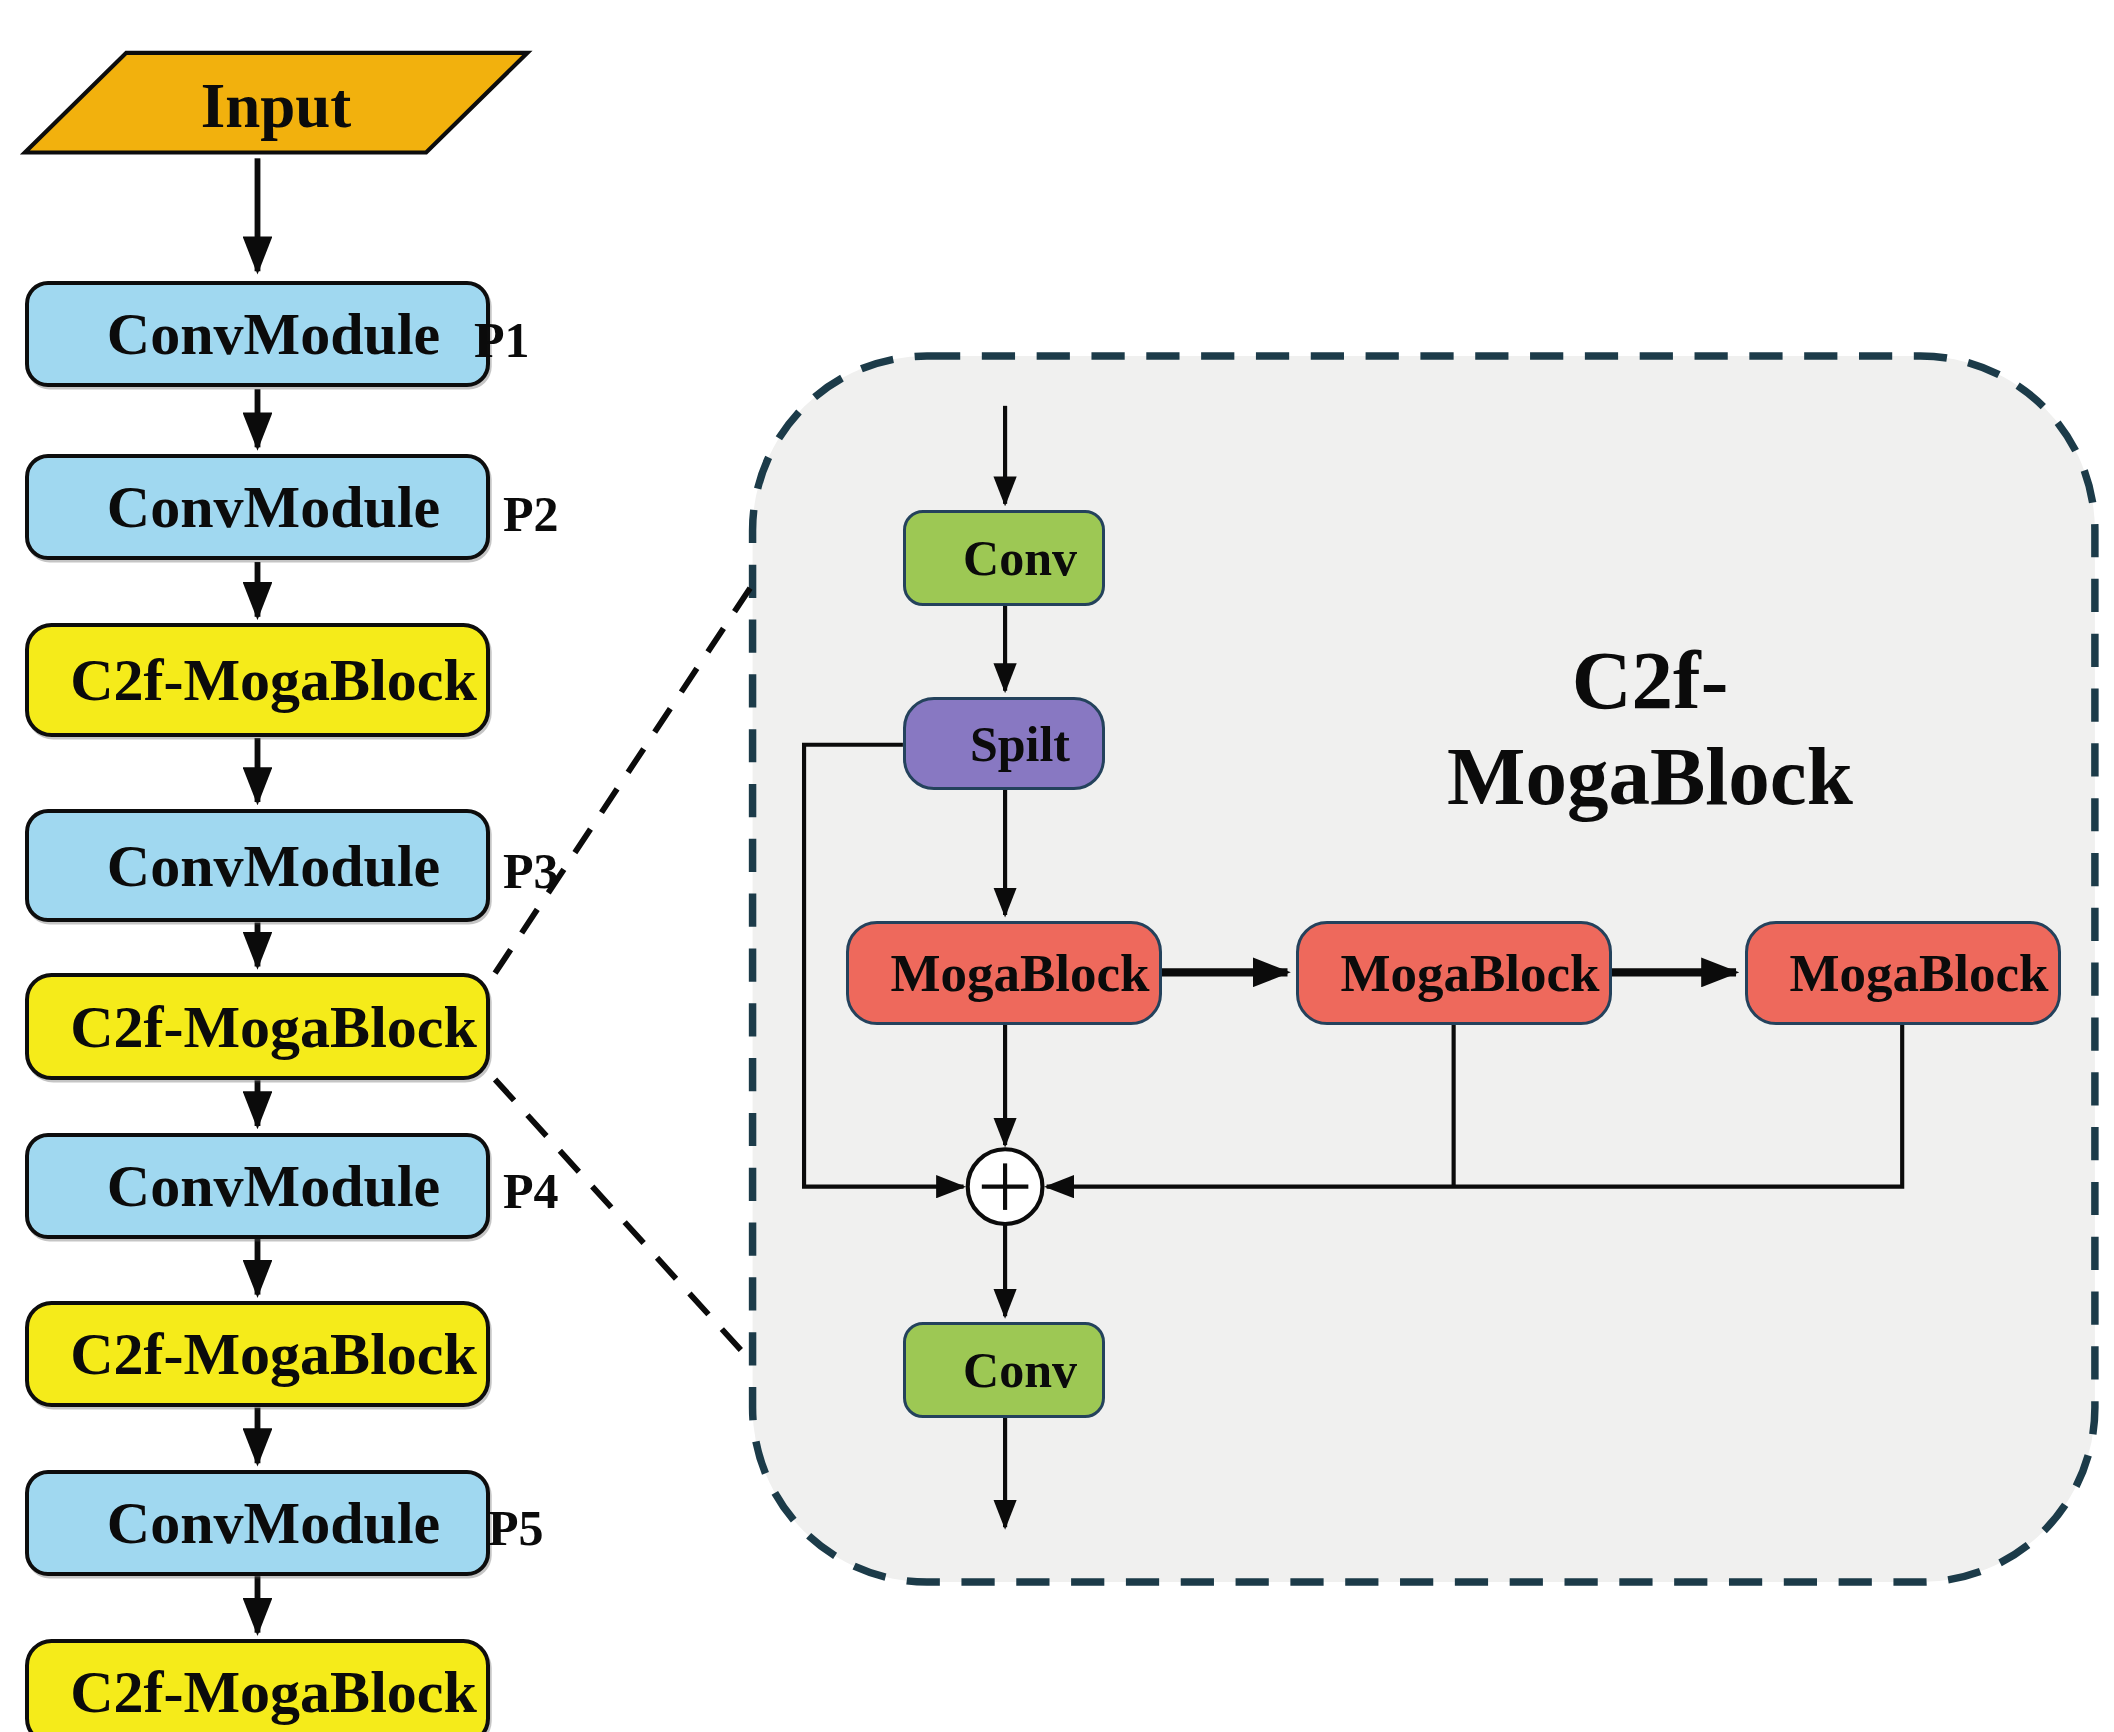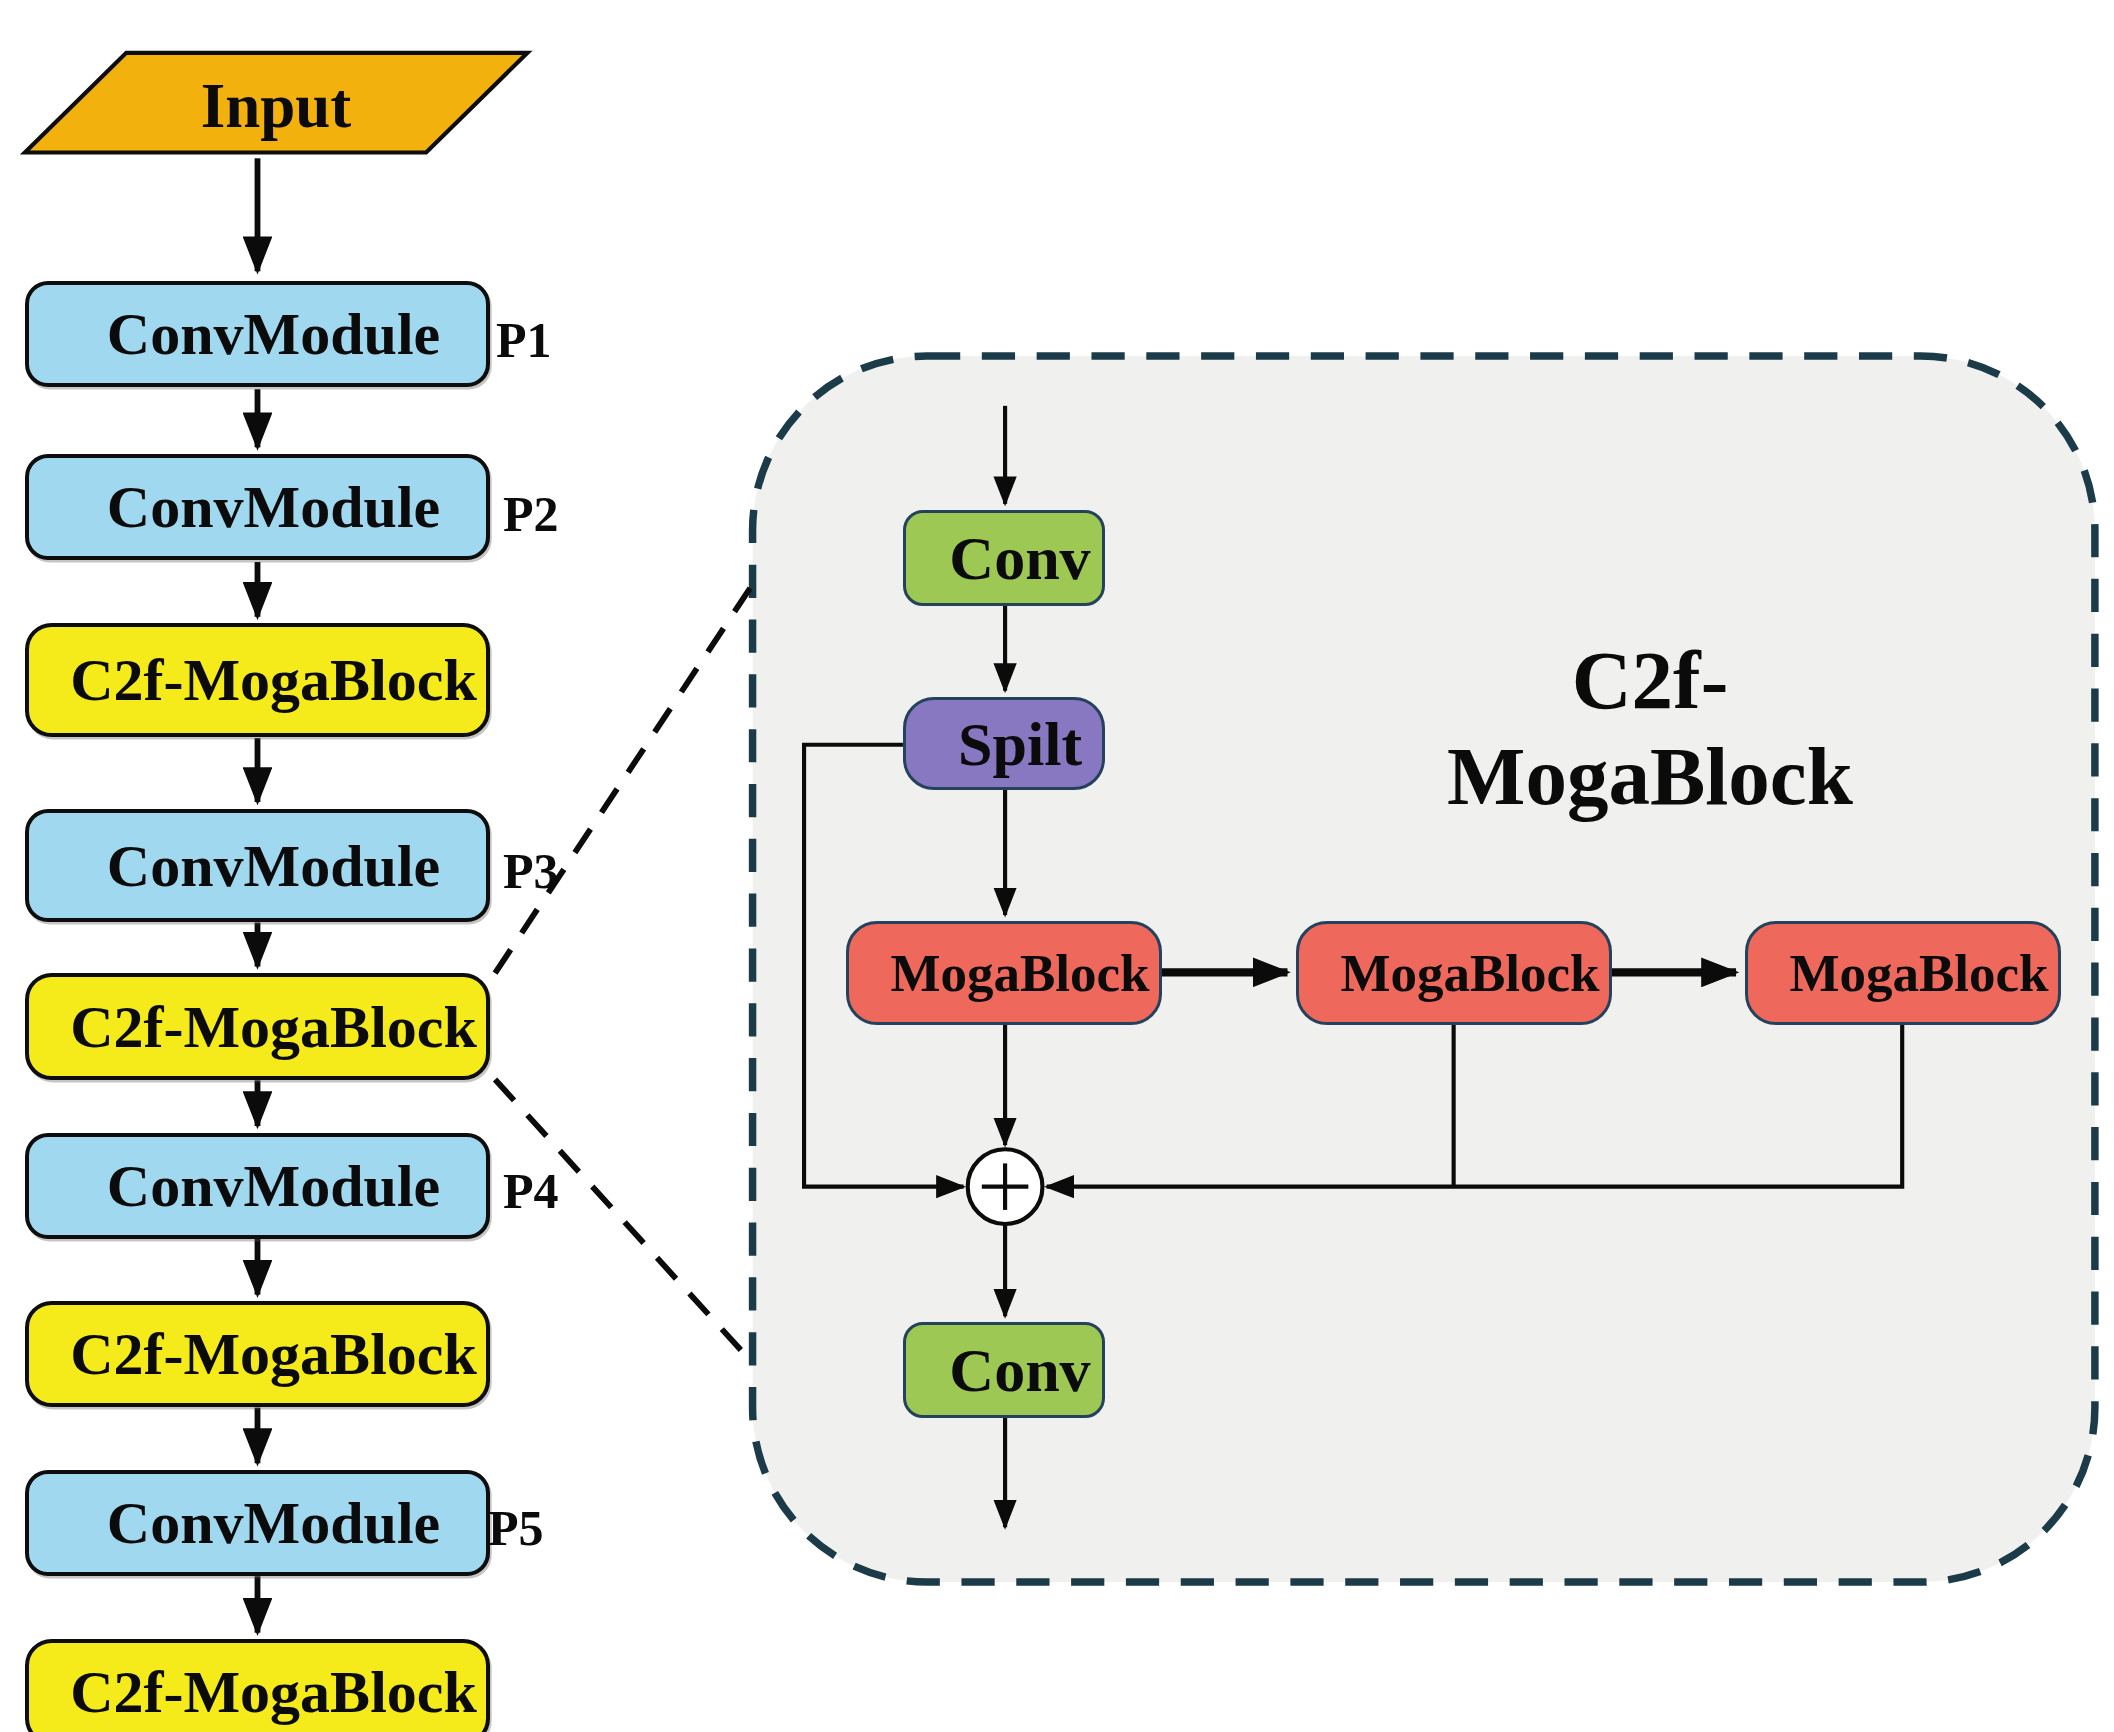--- a/index.html
+++ b/index.html
@@ -17,21 +17,21 @@
   svg.layer{position:absolute;left:0;top:0;width:2114px;height:1732px;}
   .node{
     position:absolute; box-sizing:border-box; display:flex; align-items:center; justify-content:center;
     font-weight:bold; text-align:center; line-height:1; letter-spacing:0px;padding-left:32px;
   }
   .bk-node{ border:4.2px solid #0d0d0d; border-radius:23px; font-size:60px;
             box-shadow:1.7px 2.5px 0 rgba(90,90,90,.35); }
   .bk-blue{ background:var(--c-blue); }
   .bk-yellow{ background:var(--c-yellow); border-radius:26.6px; }
   .stage{ position:absolute; font-weight:bold; font-size:50px; }
-  .inner{ border:3.3px solid #24425C; font-size:62px; }
+  .inner{ border:3.3px solid #24425C; font-size:50px; }
   .inner-green{ background:var(--c-green); border-radius:20px; }
   .inner-purple{ background:var(--c-purple); border-radius:31px; }
   .inner-red{ background:var(--c-red); border-radius:31px; font-size:53px; }
   .input-label{ position:absolute; left:110px; top:38px; width:332px; text-align:center;
                 font-weight:bold; font-size:63px; }
   .panel-title{ position:absolute; left:1371px; top:600px; width:558px; text-align:center;
                 font-weight:bold; font-size:83px; }
 </style>
 </head>
 <body>
@@ -90,21 +90,21 @@
       <line x1="1182" y1="1390" x2="1238" y2="1390" stroke="#0b0b0b" stroke-width="5"></line>
       <line x1="1210" y1="1362" x2="1210" y2="1418" stroke="#0b0b0b" stroke-width="5"></line>
     </g>
 
     <polygon points="152,25 635,25 513,145 30,145" fill="#F2B10D" stroke="#0d0d0d" stroke-width="5"></polygon>
   </svg>
 
   <div class="input-label">Input</div>
 
   <div class="node bk-node bk-blue" style="left:25px;top:249px;width:465px;height:106px">ConvModule</div>
-  <div class="stage" style="left:496px;top:279px">P1</div>
+  <div class="stage" style="left:474px;top:279px">P1</div>
 
   <div class="node bk-node bk-blue" style="left:25px;top:422px;width:465px;height:106px">ConvModule</div>
   <div class="stage" style="left:503px;top:453px">P2</div>
 
   <div class="node bk-node bk-yellow" style="left:25px;top:591px;width:465px;height:114px">C2f-MogaBlock</div>
 
   <div class="node bk-node bk-blue" style="left:25px;top:777px;width:465px;height:113px">ConvModule</div>
   <div class="stage" style="left:503px;top:810px">P3</div>
 
   <div class="node bk-node bk-yellow" style="left:25px;top:941px;width:465px;height:107px">C2f-MogaBlock</div>

